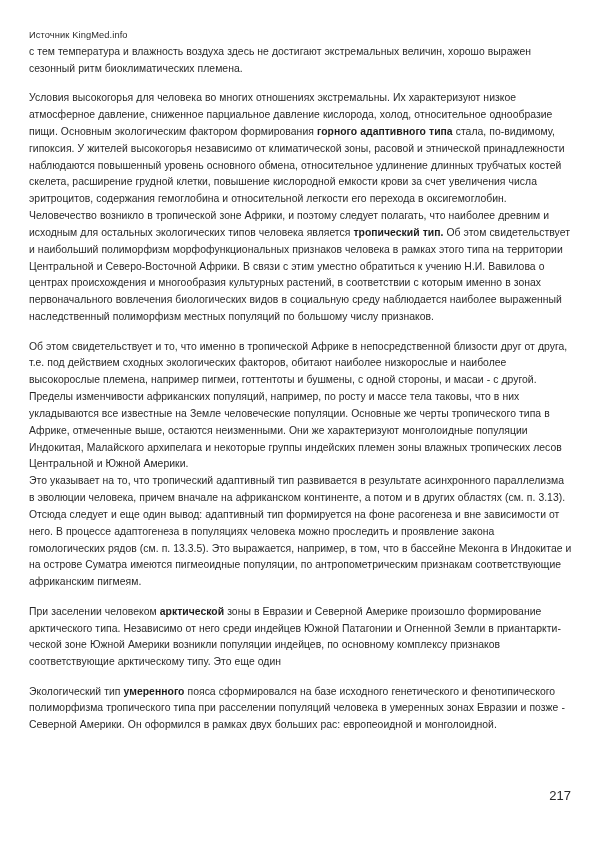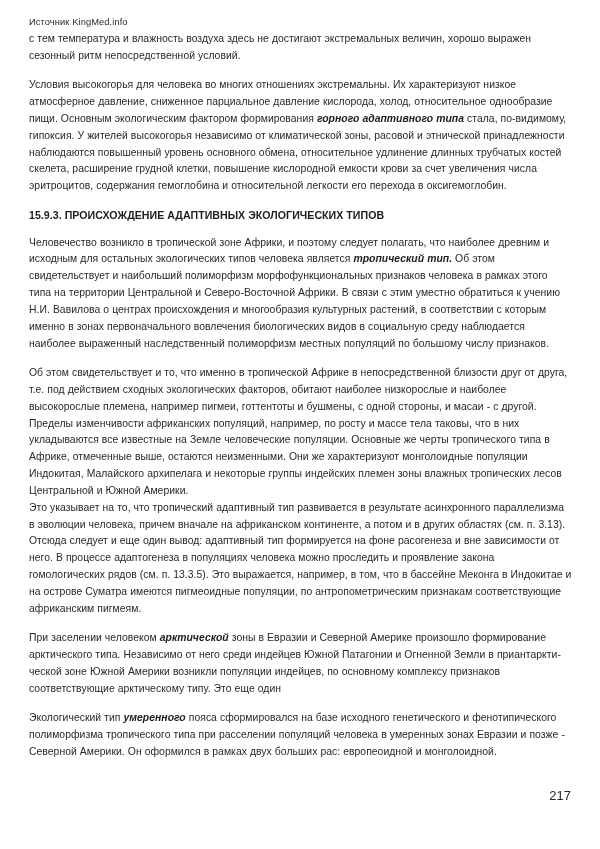--- a/index.html
+++ b/index.html
@@ -19,21 +19,21 @@
     position: relative;
     width: 600px;
     height: 849px;
     box-sizing: border-box;
     background: #ffffff;
     overflow: hidden;
   }
   .content {
     position: absolute;
     left: 29px;
-    top: 16px;
+    top: 29px;
     width: 543px;
   }
   .source-line {
     font-size: 9.3px;
     line-height: 13px;
     color: #2b2b2b;
     letter-spacing: 0.1px;
     margin: 0 0 2px 0;
   }
   p.para {
@@ -55,46 +55,44 @@
     margin: 13px 0 11.5px 0;
     font-size: 10.6px;
     line-height: 15px;
     font-weight: bold;
     color: #1d1d1d;
     letter-spacing: 0.004em;
   }
   b, strong {
     font-weight: bold;
     color: #1d1d1d;
-    font-style: italic;
   }
   .page-number {
     position: absolute;
     right: 29px;
     top: 789px;
     font-size: 13px;
     line-height: 14px;
     color: #282828;
     font-weight: normal;
   }
 </style>
 </head>
 <body>
 
 <div class="page">
 
   <div class="content">
 
     <div class="source-line">Источник KingMed.info</div>
 
-    <p class="para tight-before">с тем температура и влажность воздуха здесь не достигают экстремальных величин, хорошо выражен сезонный ритм непосредственной условий.</p>
+    <p class="para tight-before">с тем температура и влажность воздуха здесь не достигают экстремальных величин, хорошо выражен сезонный ритм биоклиматических племена.</p>
 
     <p class="para gap-before">Условия высокогорья для человека во многих отношениях экстремальны. Их характеризуют низкое атмосферное давление, сниженное парциальное давление кислорода, холод, относительное однообразие пищи. Основным экологическим фактором формирования <b>горного адаптивного типа</b> стала, по-видимому, гипоксия. У жителей высокогорья независимо от климатической зоны, расовой и этнической принадлежности наблюдаются повышенный уровень основного обмена, относительное удлинение длинных трубчатых костей скелета, расширение грудной клетки, повышение кислородной емкости крови за счет увеличения числа эритроцитов, содержания гемоглобина и относительной легкости его перехода в оксигемоглобин.</p>
 
-    <h2 class="section-heading">15.9.3. ПРОИСХОЖДЕНИЕ АДАПТИВНЫХ ЭКОЛОГИЧЕСКИХ ТИПОВ</h2>
 
     <p class="para tight-before">Человечество возникло в тропической зоне Африки, и поэтому следует полагать, что наиболее древним и исходным для остальных экологических типов человека является <b>тропический тип.</b> Об этом свидетельствует и наибольший полиморфизм морфофункциональных признаков человека в рамках этого типа на территории Центральной и Северо-Восточной Африки. В связи с этим уместно обратиться к учению Н.И. Вавилова о центрах происхождения и многообразия культурных растений, в соответствии с которым именно в зонах первоначального вовлечения биологических видов в социальную среду наблюдается наиболее выраженный наследственный полиморфизм местных популяций по большому числу признаков.</p>
 
     <p class="para gap-before">Об этом свидетельствует и то, что именно в тропической Африке в непосредственной близости друг от друга, т.е. под действием сходных экологических факторов, обитают наиболее низкорослые и наиболее высокорослые племена, например пигмеи, готтентоты и бушмены, с одной стороны, и масаи - с другой. Пределы изменчивости африканских популяций, например, по росту и массе тела таковы, что в них укладываются все известные на Земле человеческие популяции. Основные же черты тропического типа в Африке, отмеченные выше, остаются неизменными. Они же характеризуют монголоидные популяции Индокитая, Малайского архипелага и некоторые группы индейских племен зоны влажных тропических лесов Центральной и Южной Америки.</p>
 
     <p class="para tight-before">Это указывает на то, что тропический адаптивный тип развивается в результате асинхронного параллелизма в эволюции человека, причем вначале на африканском континенте, а потом и в других областях (см. п. 3.13). Отсюда следует и еще один вывод: адаптивный тип формируется на фоне расогенеза и вне зависимости от него. В процессе адаптогенеза в популяциях человека можно проследить и проявление закона гомологических рядов (см. п. 13.3.5). Это выражается, например, в том, что в бассейне Меконга в Индокитае и на острове Суматра имеются пигмеоидные популяции, по антропометрическим признакам соответствующие африканским пигмеям.</p>
 
     <p class="para gap-before">При заселении человеком <b>арктической</b> зоны в Евразии и Северной Америке произошло формирование арктического типа. Независимо от него среди индейцев Южной Патагонии и Огненной Земли в приантаркти-ческой зоне Южной Америки возникли популяции индейцев, по основному комплексу признаков соответствующие арктическому типу. Это еще один</p>
 
     <p class="para gap-before">Экологический тип <b>умеренного</b> пояса сформировался на базе исходного генетического и фенотипического полиморфизма тропического типа при расселении популяций человека в умеренных зонах Евразии и позже - Северной Америки. Он оформился в рамках двух больших рас: европеоидной и монголоидной.</p>

